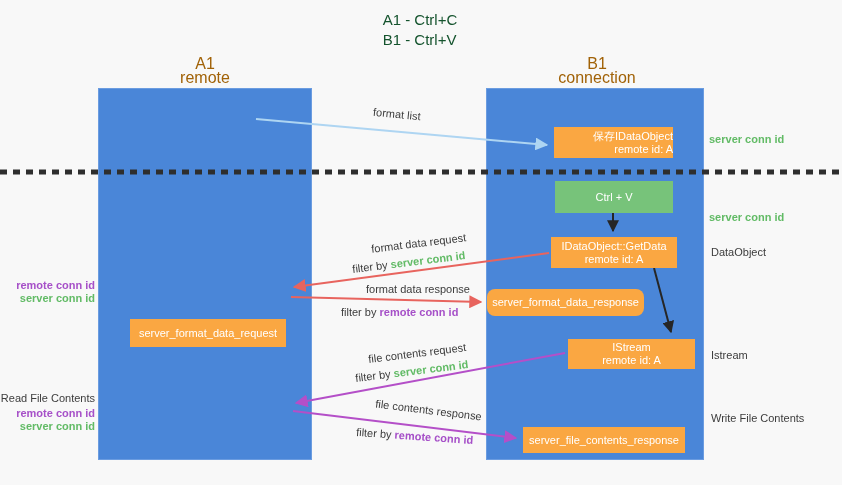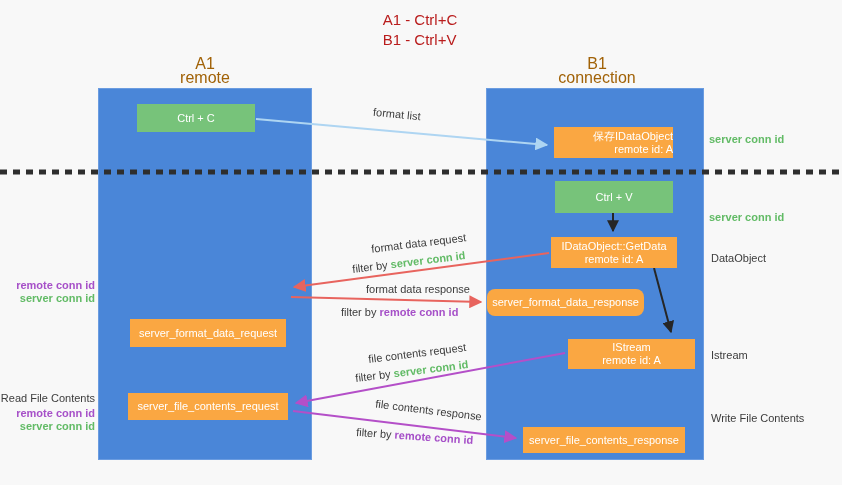--- a/index.html
+++ b/index.html
@@ -5,21 +5,21 @@
   html,body{margin:0;padding:0;background:#f8f8f8;}
   #canvas{
     position:relative;width:842px;height:485px;overflow:hidden;
     background:#f8f8f8;
     font-family:"Liberation Sans","DejaVu Sans",sans-serif;
     color:#3c3c3c;
   }
   .abs{position:absolute;}
   .title{
     left:420px;top:10px;transform:translateX(-50%);
-    font-size:15px;line-height:20px;color:#b91c1c;text-align:left;white-space:nowrap;
+    font-size:15px;line-height:20px;color:#14532d;text-align:left;white-space:nowrap;
   }
   .col-header{
     transform:translateX(-50%);text-align:center;
     font-size:16px;line-height:14px;color:#a16207;white-space:nowrap;
   }
   .column{
     background:#4a86d8;border:1px solid #6b9ce0;box-sizing:border-box;
     top:88px;height:372px;
   }
   .col-a1{left:98px;width:214px;}
@@ -78,23 +78,20 @@
     <line x1="0" y1="172" x2="842" y2="172" stroke="#2e2e2e" stroke-width="5" stroke-dasharray="7 6"></line>
     <line x1="256" y1="119" x2="547" y2="145" stroke="#aed5f2" stroke-width="2" marker-end="url(#ah-blue)"></line>
     <line x1="613" y1="207" x2="613" y2="231" stroke="#262626" stroke-width="2" marker-end="url(#ah-blk)"></line>
     <line x1="549" y1="253" x2="294" y2="287" stroke="#e8645e" stroke-width="2" marker-end="url(#ah-red)"></line>
     <line x1="291" y1="297" x2="481" y2="302" stroke="#e8645e" stroke-width="2" marker-end="url(#ah-red)"></line>
     <line x1="654" y1="268" x2="671" y2="332" stroke="#262626" stroke-width="2" marker-end="url(#ah-blk)"></line>
     <line x1="565" y1="353" x2="296" y2="403" stroke="#b44fc8" stroke-width="2" marker-end="url(#ah-pur)"></line>
     <line x1="293" y1="411" x2="516" y2="438" stroke="#b44fc8" stroke-width="2" marker-end="url(#ah-pur)"></line>
   </svg>
 
-  <div class="abs node green" style="left:137px;top:104px;width:118px;height:28px;">
-    <div>Ctrl + C</div>
-  </div>
 
   <div class="abs node orange" style="left:554px;top:127px;width:119px;height:31px;align-items:flex-end;">
     <div>保存IDataObject</div>
     <div>remote id: A</div>
   </div>
 
   <div class="abs node green" style="left:555px;top:181px;width:118px;height:32px;">
     <div>Ctrl + V</div>
   </div>
 
@@ -109,23 +106,20 @@
 
   <div class="abs node orange" style="left:487px;top:289px;width:157px;height:27px;border-radius:8px;">
     <div>server_format_data_response</div>
   </div>
 
   <div class="abs node orange" style="left:568px;top:339px;width:127px;height:30px;">
     <div>IStream</div>
     <div>remote id: A</div>
   </div>
 
-  <div class="abs node orange" style="left:128px;top:393px;width:160px;height:27px;">
-    <div>server_file_contents_request</div>
-  </div>
 
   <div class="abs node orange" style="left:523px;top:427px;width:162px;height:26px;">
     <div>server_file_contents_response</div>
   </div>
 
   <div class="abs lbl dark" style="left:373px;top:108px;transform:rotate(5.5deg);">format list</div>
 
   <div class="abs lbl dark" style="left:371px;top:237px;transform:rotate(-7deg);">format data request</div>
   <div class="abs lbl" style="left:352px;top:256px;transform:rotate(-7deg);">
     <span class="dark">filter by</span>
@@ -145,21 +139,21 @@
   </div>
 
   <div class="abs lbl dark" style="left:375px;top:404px;transform:rotate(7deg);">file contents response</div>
   <div class="abs lbl" style="left:356px;top:430px;transform:rotate(4deg);">
     <span class="dark">filter by</span>
     <span class="pur">remote conn id</span>
   </div>
 
   <div class="abs lbl grn" style="left:709px;top:133px;">server conn id</div>
   <div class="abs lbl grn" style="left:709px;top:211px;">server conn id</div>
-  <div class="abs lbl dark" style="left:711px;top:252px;">DataObject</div>
+  <div class="abs lbl dark" style="left:711px;top:246px;">DataObject</div>
   <div class="abs lbl dark" style="left:711px;top:349px;">Istream</div>
   <div class="abs lbl dark" style="left:711px;top:412px;">Write File Contents</div>
 
   <div class="abs lbl right-align" style="left:0px;top:279px;width:95px;">
     <div class="pur">remote conn id</div>
     <div class="grn">server conn id</div>
   </div>
 
   <div class="abs lbl dark right-align" style="left:0px;top:392px;width:95px;">Read File Contents</div>
   <div class="abs lbl right-align" style="left:0px;top:407px;width:95px;">

